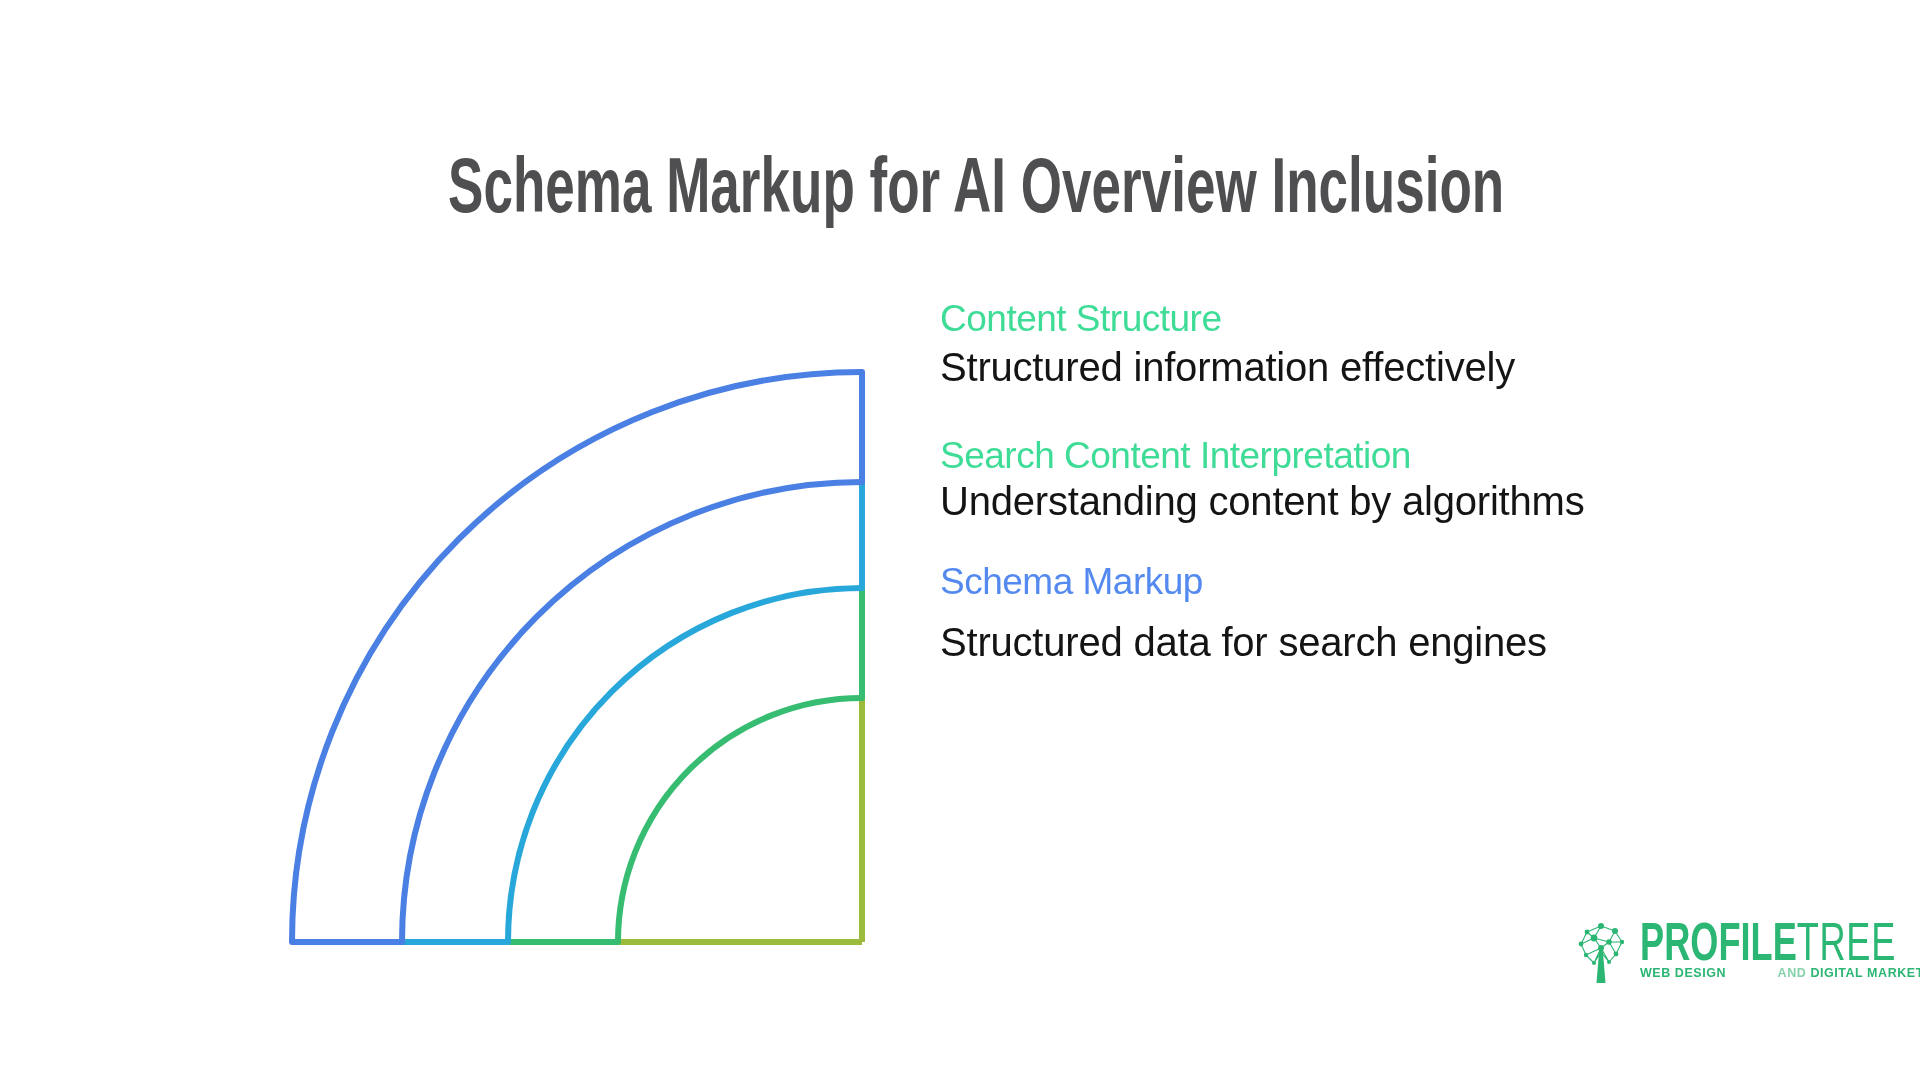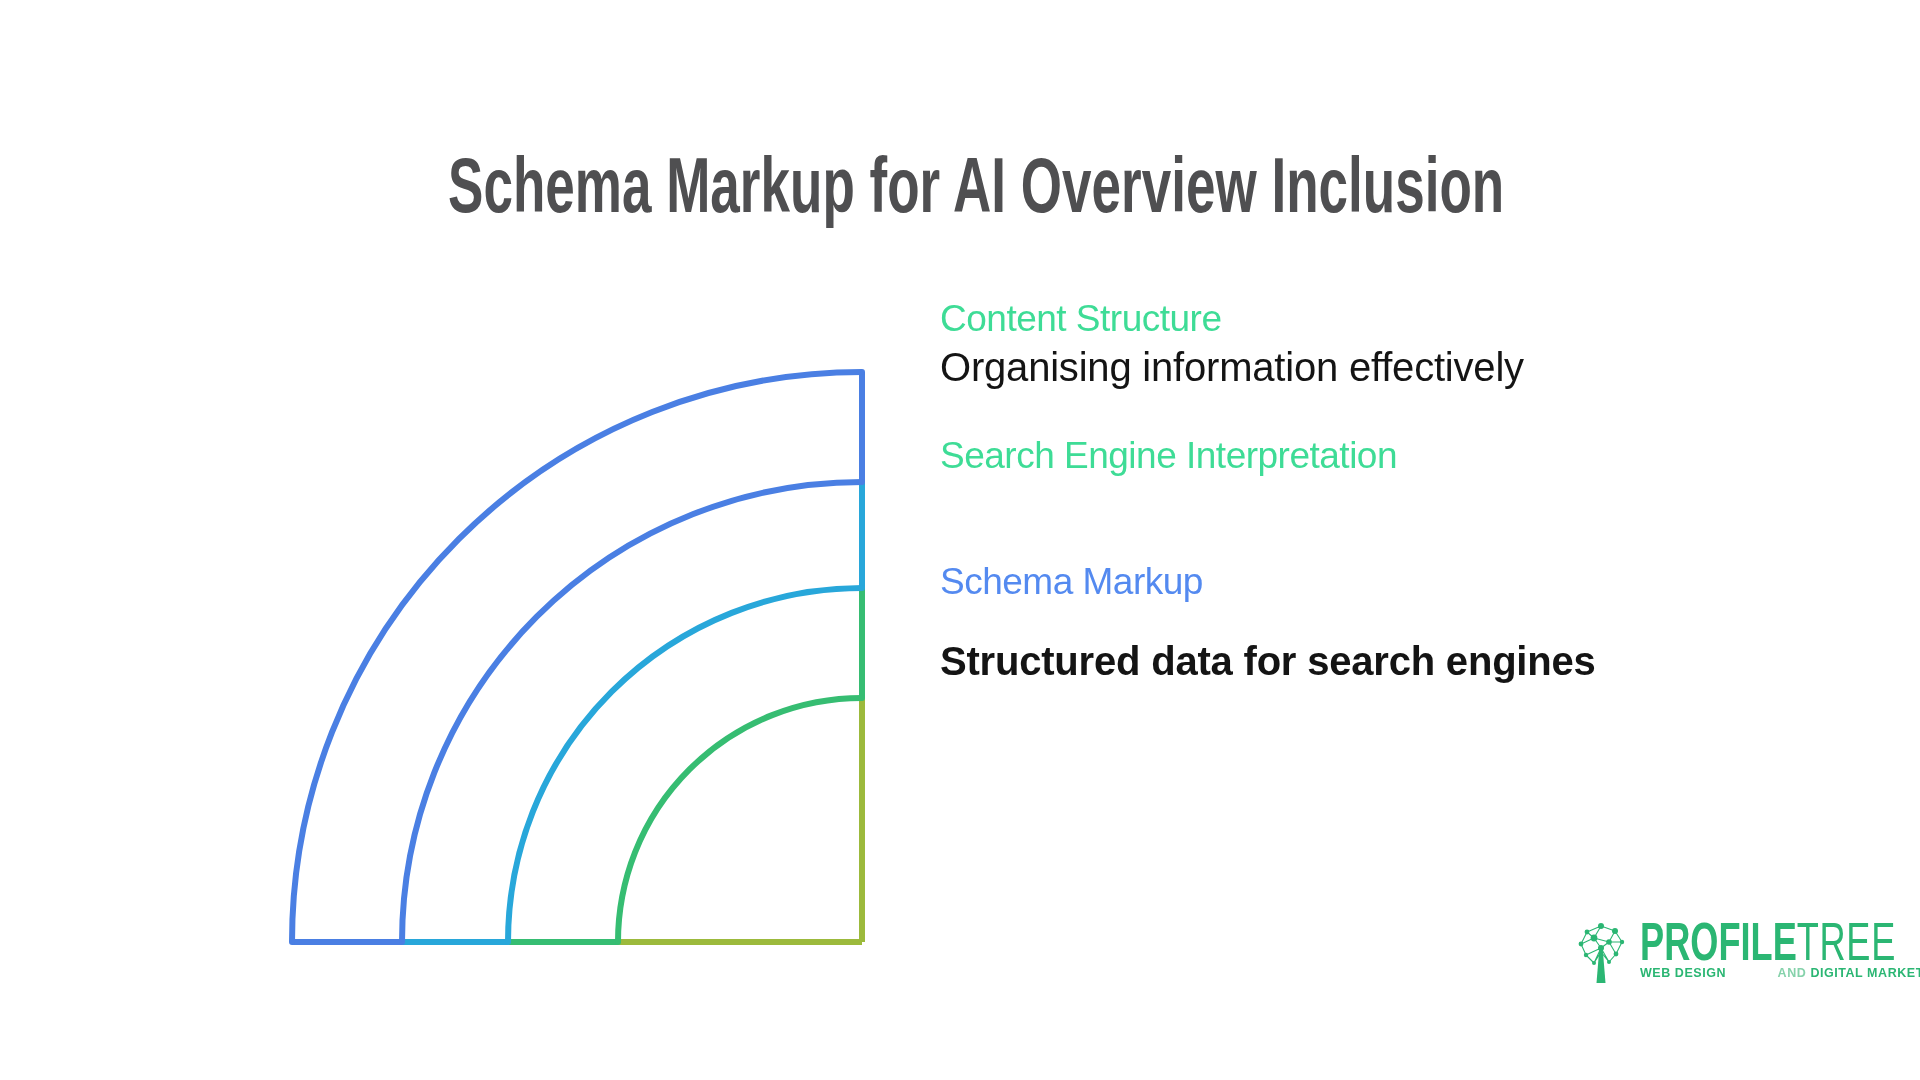--- a/index.html
+++ b/index.html
@@ -15,21 +15,21 @@
     letter-spacing:0;
   }
   
   .figure{position:absolute;left:280px;top:340px;width:600px;height:620px;}
   
   .entry{position:absolute;left:940px;white-space:nowrap;}
   .entry h2{margin:0;font-size:37px;font-weight:normal;line-height:1;letter-spacing:-0.5px;}
   .entry p{margin:0;font-size:40px;line-height:1;letter-spacing:-0.2px;}
   .entry.e1{top:300px;} .entry.e1 p{margin-top:10px;}
   .entry.e2{top:437px;} .entry.e2 p{margin-top:7px;}
-  .entry.e3{top:563px;} .entry.e3 p{margin-top:41px;font-weight:bold;}
+  .entry.e3{top:563px;} .entry.e3 p{margin-top:22px;}
   .entry.e4{top:748px;} .entry.e4 p{margin-top:26px;}
   
   .logo{position:absolute;left:1576px;top:920px;width:300px;height:66px;}
   .logo-icon{position:absolute;left:0;top:1px;width:50px;height:64px;}
   .logo-wordmark{
     position:absolute;left:64px;top:-6px;margin:0;
     font-size:54px;font-weight:bold;line-height:1;white-space:nowrap;
     transform:scaleX(0.67);transform-origin:left top;
   }
   .logo-wordmark .brand-light{font-weight:400;letter-spacing:1px;}
@@ -55,25 +55,26 @@
       <path d="M508 942 L618 942" stroke="#36bd72" fill="none" stroke-width="6" stroke-linecap="butt"></path>
       <path d="M618 942 L862 942" stroke="#9cba3c" fill="none" stroke-width="6" stroke-linecap="butt"></path>
       <path d="M292 942 A570 570 0 0 1 862 372" stroke="#4a7fe3" fill="none" stroke-width="6" stroke-linecap="round"></path>
       <path d="M402 942 A460 460 0 0 1 862 482" stroke="#4a7fe3" fill="none" stroke-width="6" stroke-linecap="round"></path>
       <path d="M508 942 A354 354 0 0 1 862 588" stroke="#28a7da" fill="none" stroke-width="6" stroke-linecap="round"></path>
       <path d="M618 942 A244 244 0 0 1 862 698" stroke="#36bd72" fill="none" stroke-width="6" stroke-linecap="round"></path>
     </svg>
 
   <div class="entry e1">
     <h2 style="color: rgb(62, 220, 150);">Content Structure</h2>
-    <p style="color: rgb(20, 20, 20);">Organising information effectively</p>
+    <p style="color: rgb(20, 20, 20);">Structured information effectively</p>
   </div>
 
   <div class="entry e2">
-    <h2 style="color: rgb(62, 220, 150);">Search Engine Interpretation</h2>
+    <h2 style="color: rgb(62, 220, 150);">Search Content Interpretation</h2>
+    <p style="color: rgb(20, 20, 20);">Understanding content by algorithms</p>
   </div>
 
   <div class="entry e3">
     <h2 style="color: rgb(84, 138, 240);">Schema Markup</h2>
     <p style="color: rgb(20, 20, 20);">Structured data for search engines</p>
   </div>
 
 
   <div class="logo">
     <svg class="logo-icon" viewBox="0 0 50 64" xmlns="http://www.w3.org/2000/svg" aria-hidden="true">

